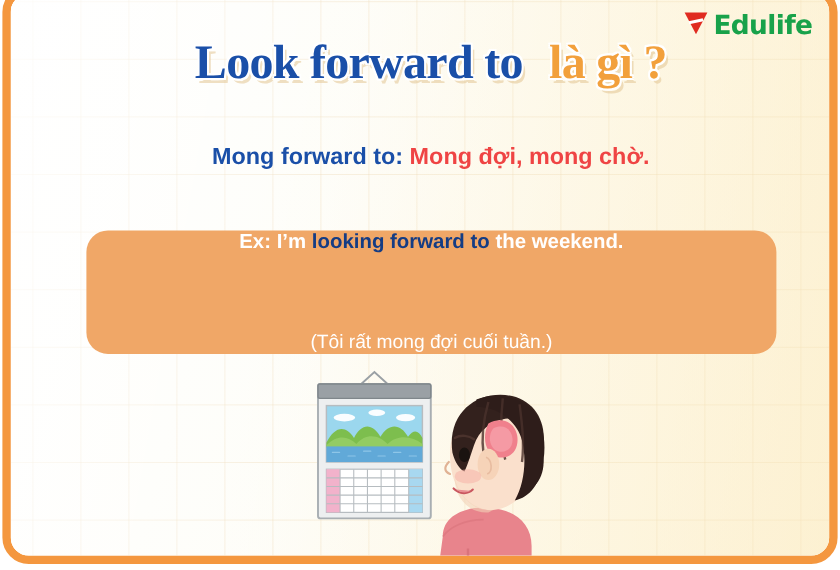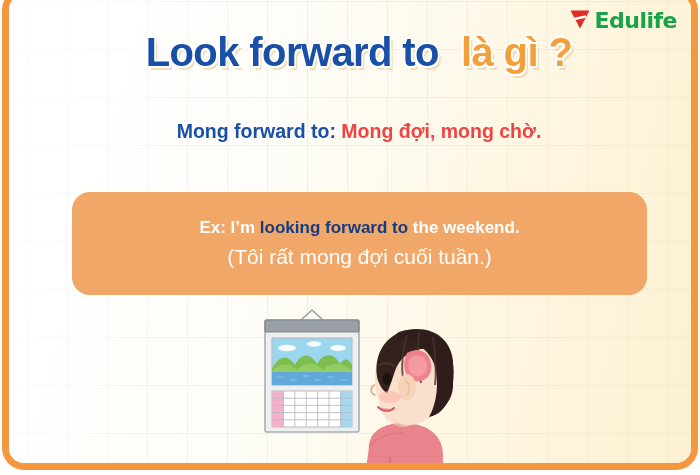--- a/index.html
+++ b/index.html
@@ -60,21 +60,21 @@
   .title-row {
     position: absolute;
     left: 0;
     top: 37px;
     width: 700px;
     text-align: center;
     white-space: nowrap;
     line-height: 1;
   }
   .title-word {
-    font-family: Liberation Sans, sans-serif;
+    font-family: Liberation Serif, serif;
     font-size: 40px;
     font-weight: 700;
     letter-spacing: -0.6px;
   }
   .title-blue {
     color: #1A4FA8;
     text-shadow:
       -1.5px -1.5px 0 #FFFFFF,  1.5px -1.5px 0 #FFFFFF,
       -1.5px  1.5px 0 #FFFFFF,  1.5px  1.5px 0 #FFFFFF,
        0 -1.6px 0 #FFFFFF, 0 1.6px 0 #FFFFFF,
@@ -133,35 +133,35 @@
     left: 63px;
     top: 197px;
     width: 575px;
     height: 103px;
     box-sizing: border-box;
     background: #F0A767;
     border-radius: 18px;
     display: flex;
     flex-direction: column;
     align-items: center;
-    justify-content: center;
+    justify-content: space-between;
     gap: 6px;
   }
   .ex-line1 {
     font-family: "Liberation Sans", sans-serif;
     font-size: 17px;
     font-weight: 700;
     color: #FFFFFF;
     white-space: nowrap;
     line-height: 1.2;
   }
   .ex-highlight { color: #143C84; }
   .ex-line2 {
     font-family: "Liberation Sans", sans-serif;
-    font-size: 21px;
+    font-size: 16px;
     font-weight: 400;
     color: #FFFFFF;
     white-space: nowrap;
     line-height: 1.2;
   }
 
   
   .illustration {
     position: absolute;
     left: 248px;

